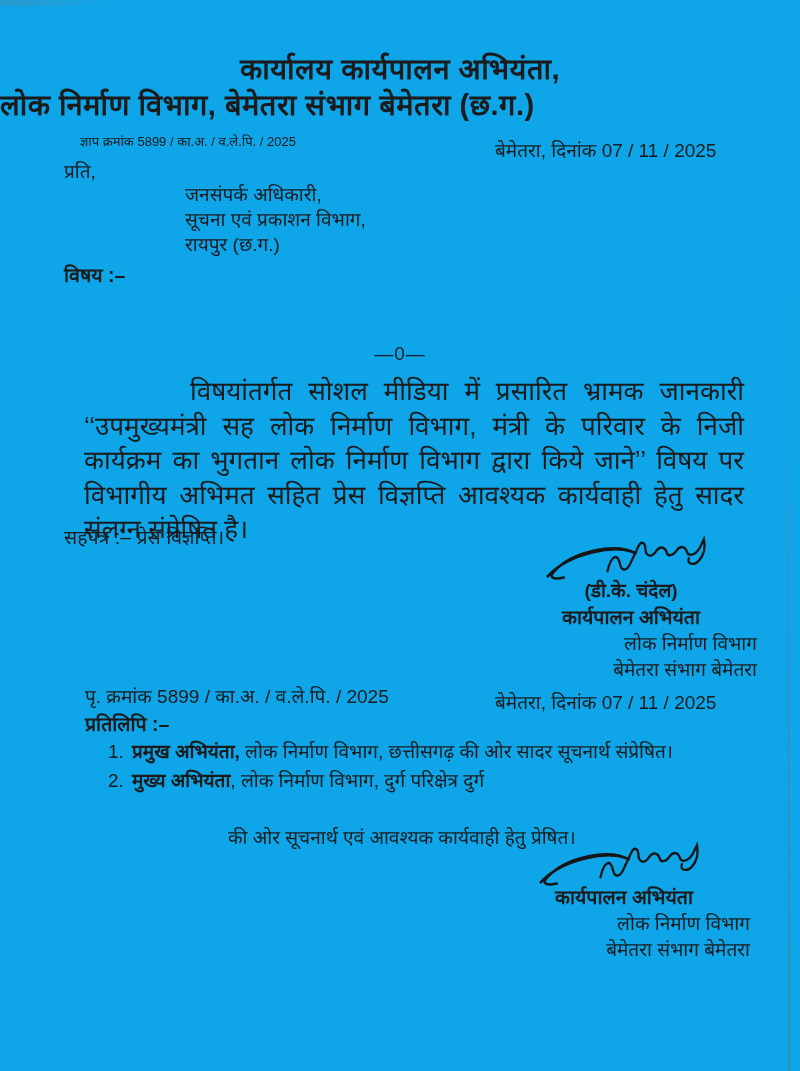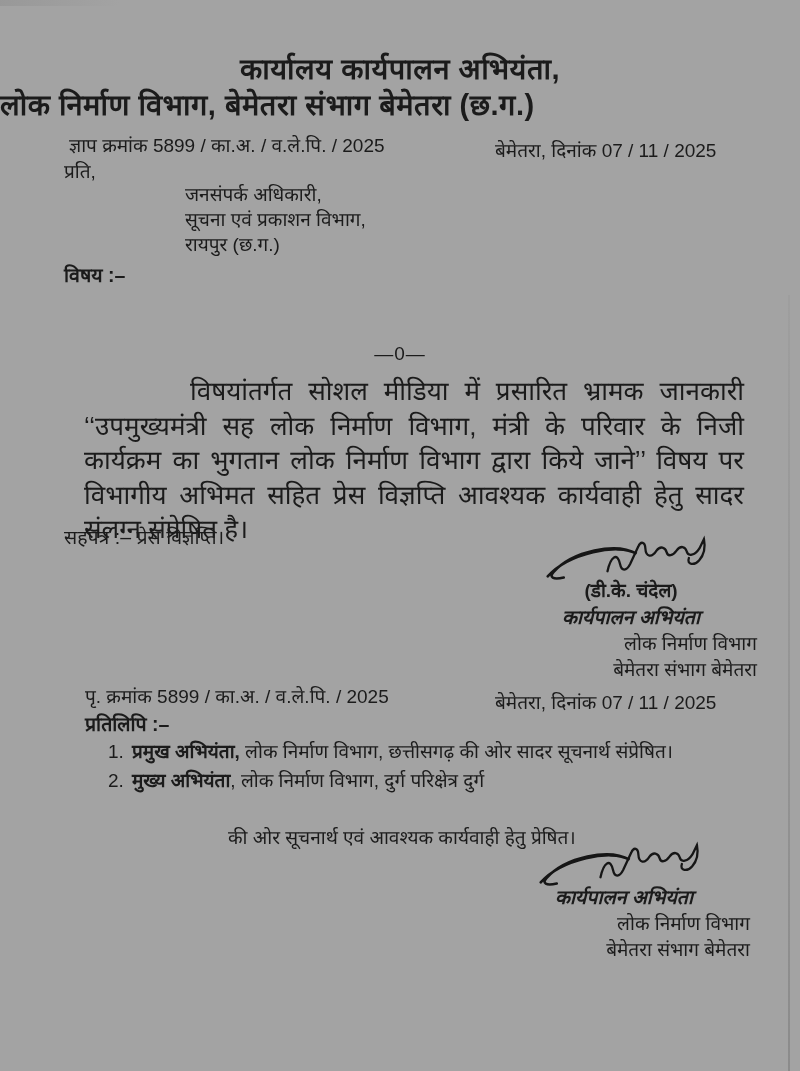--- a/index.html
+++ b/index.html
@@ -1,32 +1,32 @@
 <!DOCTYPE html>
 <html><head>
 <meta charset="utf-8">
 <style>
   * { margin:0; padding:0; box-sizing:border-box; }
   html,body { background:#e8e8e6; }
   .page {
     position:relative;
     width:800px; height:1071px;
     margin:0 auto;
-    background:#a3a3a3;
+    background:#0ea5e9;
     font-family:"Liberation Sans","DejaVu Sans",sans-serif;
     color:#1b1b1b;
     overflow:hidden;
   }
   .abs { position:absolute; }
   .b { font-weight:bold; }
 
   .hdr1 { left:0; right:0; top:48px;  font-size:29px; font-weight:bold; text-align:center; letter-spacing:.5px; }
   .hdr2 { left:0; right:0; top:84px;  font-size:29px; font-weight:bold; text-align:left; letter-spacing:.5px; }
 
-  .ref-no1   { left:69px;  top:132px; font-size:19px; }
+  .ref-no1   { left:80px;  top:132px; font-size:13px; }
   .ref-date1 { left:495px; top:137px; font-size:19px; }
   .to-label  { left:64px;  top:158px; font-size:19px; }
 
   .addr { left:185px; top:182px; font-size:19px; line-height:25px; }
   .addr .a0 { font-weight:normal; }
 
   .subj-label { left:64px;  top:261px; font-size:19.5px; font-weight:bold; }
   .subj-text  { left:190px; top:261px; width:552px; font-size:19.5px; font-weight:bold;
                 line-height:33px; text-align:justify; }
 
@@ -34,21 +34,21 @@
 
   .body-par { left:84px; top:374px; width:660px; font-size:26px; line-height:34.5px;
               text-align:justify; text-indent:106px; }
 
   .enclosure { left:64px; top:523px; font-size:19.5px; font-weight:normal; }
 
   .sig-block1 { left:505px; top:532px; width:252px; text-align:center; }
   .sig-block2 { left:498px; top:838px; width:252px; text-align:center; }
   .sig-svg { display:block; margin:0 auto -12px auto; transform:rotate(-3deg); }
   .sig-name  { font-size:19px; font-weight:bold; line-height:26px; }
-  .sig-title { font-size:19.5px; font-weight:bold; line-height:27px;font-style:italic; }
+  .sig-title { font-size:19.5px; font-weight:bold; line-height:27px; }
   .sig-line  { font-size:19px; line-height:26px;text-align:right; }
 
   .ref-no2   { left:85px;  top:683px; font-size:19px; }
   .ref-date2 { left:495px; top:689px; font-size:19px; }
   .copy-label { left:85px; top:710px; font-size:19.5px; font-weight:bold; }
 
   .copies { left:108px; top:738px; font-size:19px; line-height:28.5px; width:640px; }
   .copy-row { white-space:nowrap; }
   .copy-num { display:inline-block; width:24px; }
   .copies-footer { left:228px; top:824px; font-size:19px; }

